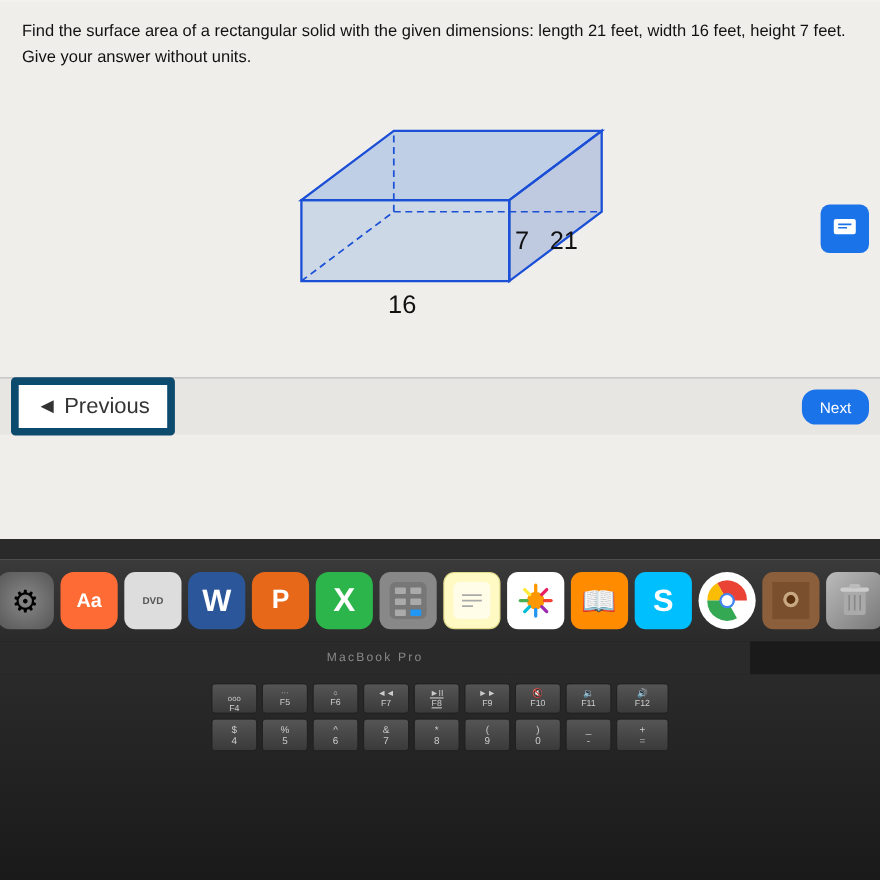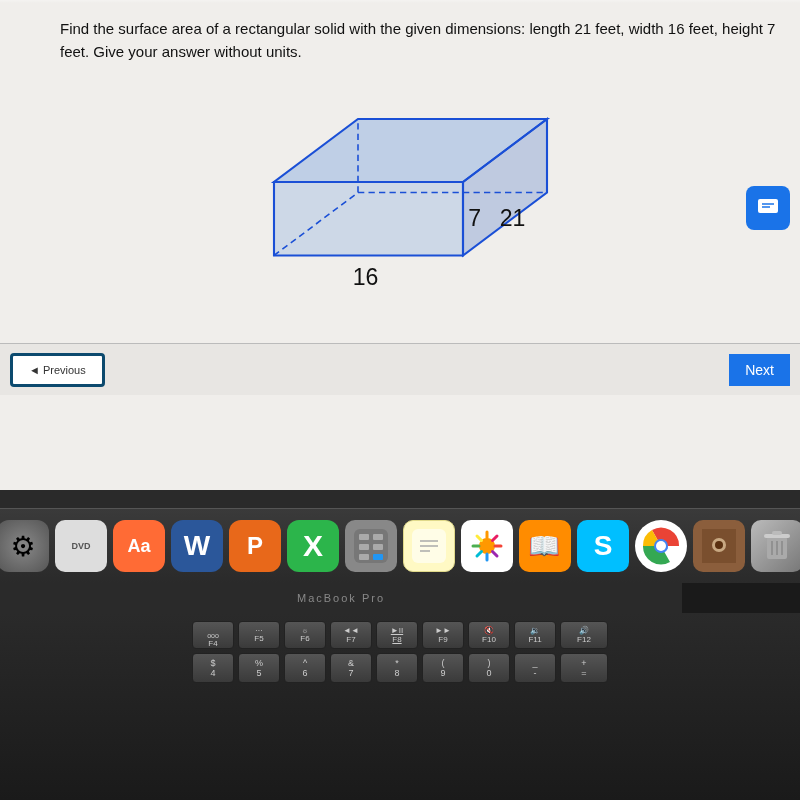--- a/index.html
+++ b/index.html
@@ -23,21 +23,20 @@
     .question-area {
       padding: 18px 20px 10px 20px;
       background: #f0eeeb;
     }
 
     .question-text {
       font-size: 15px;
       color: #111;
       line-height: 1.5;
       max-width: 760px;
-      margin-left: 40px;
     }
 
     .diagram-container {
       display: flex;
       justify-content: center;
       align-items: center;
       padding: 10px 0 20px 0;
       position: relative;
     }
 
@@ -63,36 +62,36 @@
     }
 
     .chat-button svg {
       width: 24px;
       height: 24px;
       fill: white;
     }
 
     .prev-button {
       background: white;
-      border: 3px solid #0c4a6e;
+      border: 7px solid #0c4a6e;
       border-radius: 4px;
       padding: 8px 16px;
-      font-size: 11px;
+      font-size: 20px;
       color: #333;
       cursor: pointer;
       display: flex;
       align-items: center;
       gap: 4px;
       text-align: right;
     }
 
     .next-button {
       background: #1a73e8;
       border: none;
-      border-radius: 0;
+      border-radius: 13px;
       padding: 8px 16px;
       font-size: 14px;
       color: white;
       cursor: pointer;
     }
 
     
     .bezel-top {
       width: 800px;
       height: 18px;
@@ -254,23 +253,23 @@
     <button class="next-button">Next</button>
   </div>
 </div>
 
 <div class="bezel-top"></div>
 
 <div class="dock-area">
 
   <div class="dock-icon gear">⚙</div>
 
+  <div class="dock-icon aa" style="background:#ff6b35;color:white;font-weight:bold;font-size:18px;">Aa</div>
+
   <div class="dock-icon dvd" style="font-size:9px;background:#ddd;color:#555;font-weight:bold;border-radius:10px;">DVD</div>
-
-  <div class="dock-icon aa" style="background:#ff6b35;color:white;font-weight:bold;font-size:18px;">Aa</div>
 
   <div class="dock-icon word" style="background:#2b579a;color:white;font-size:28px;font-weight:bold;">W</div>
 
   <div class="dock-icon pages" style="background:#e8681a;color:white;font-size:24px;font-weight:bold;">P</div>
 
   <div class="dock-icon cross" style="background:#2cb54b;color:white;font-size:30px;font-weight:bold;">X</div>
 
   <div class="dock-icon calc" style="background:#888;border-radius:10px;display:flex;align-items:center;justify-content:center;">
     <svg width="34" height="34" viewBox="0 0 34 34">
         <rect width="34" height="34" rx="6" fill="#777"></rect>

